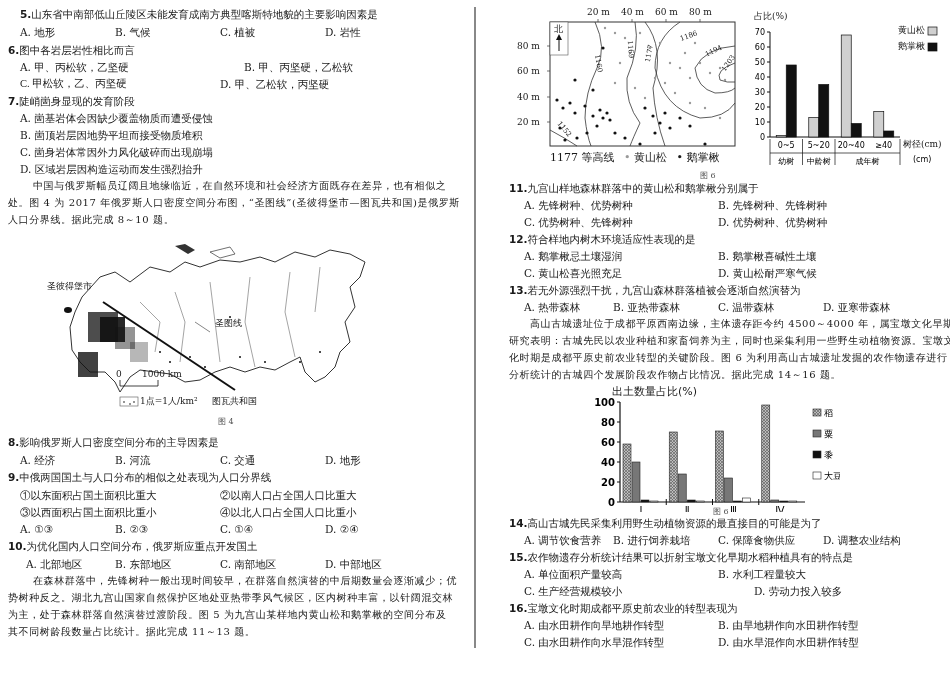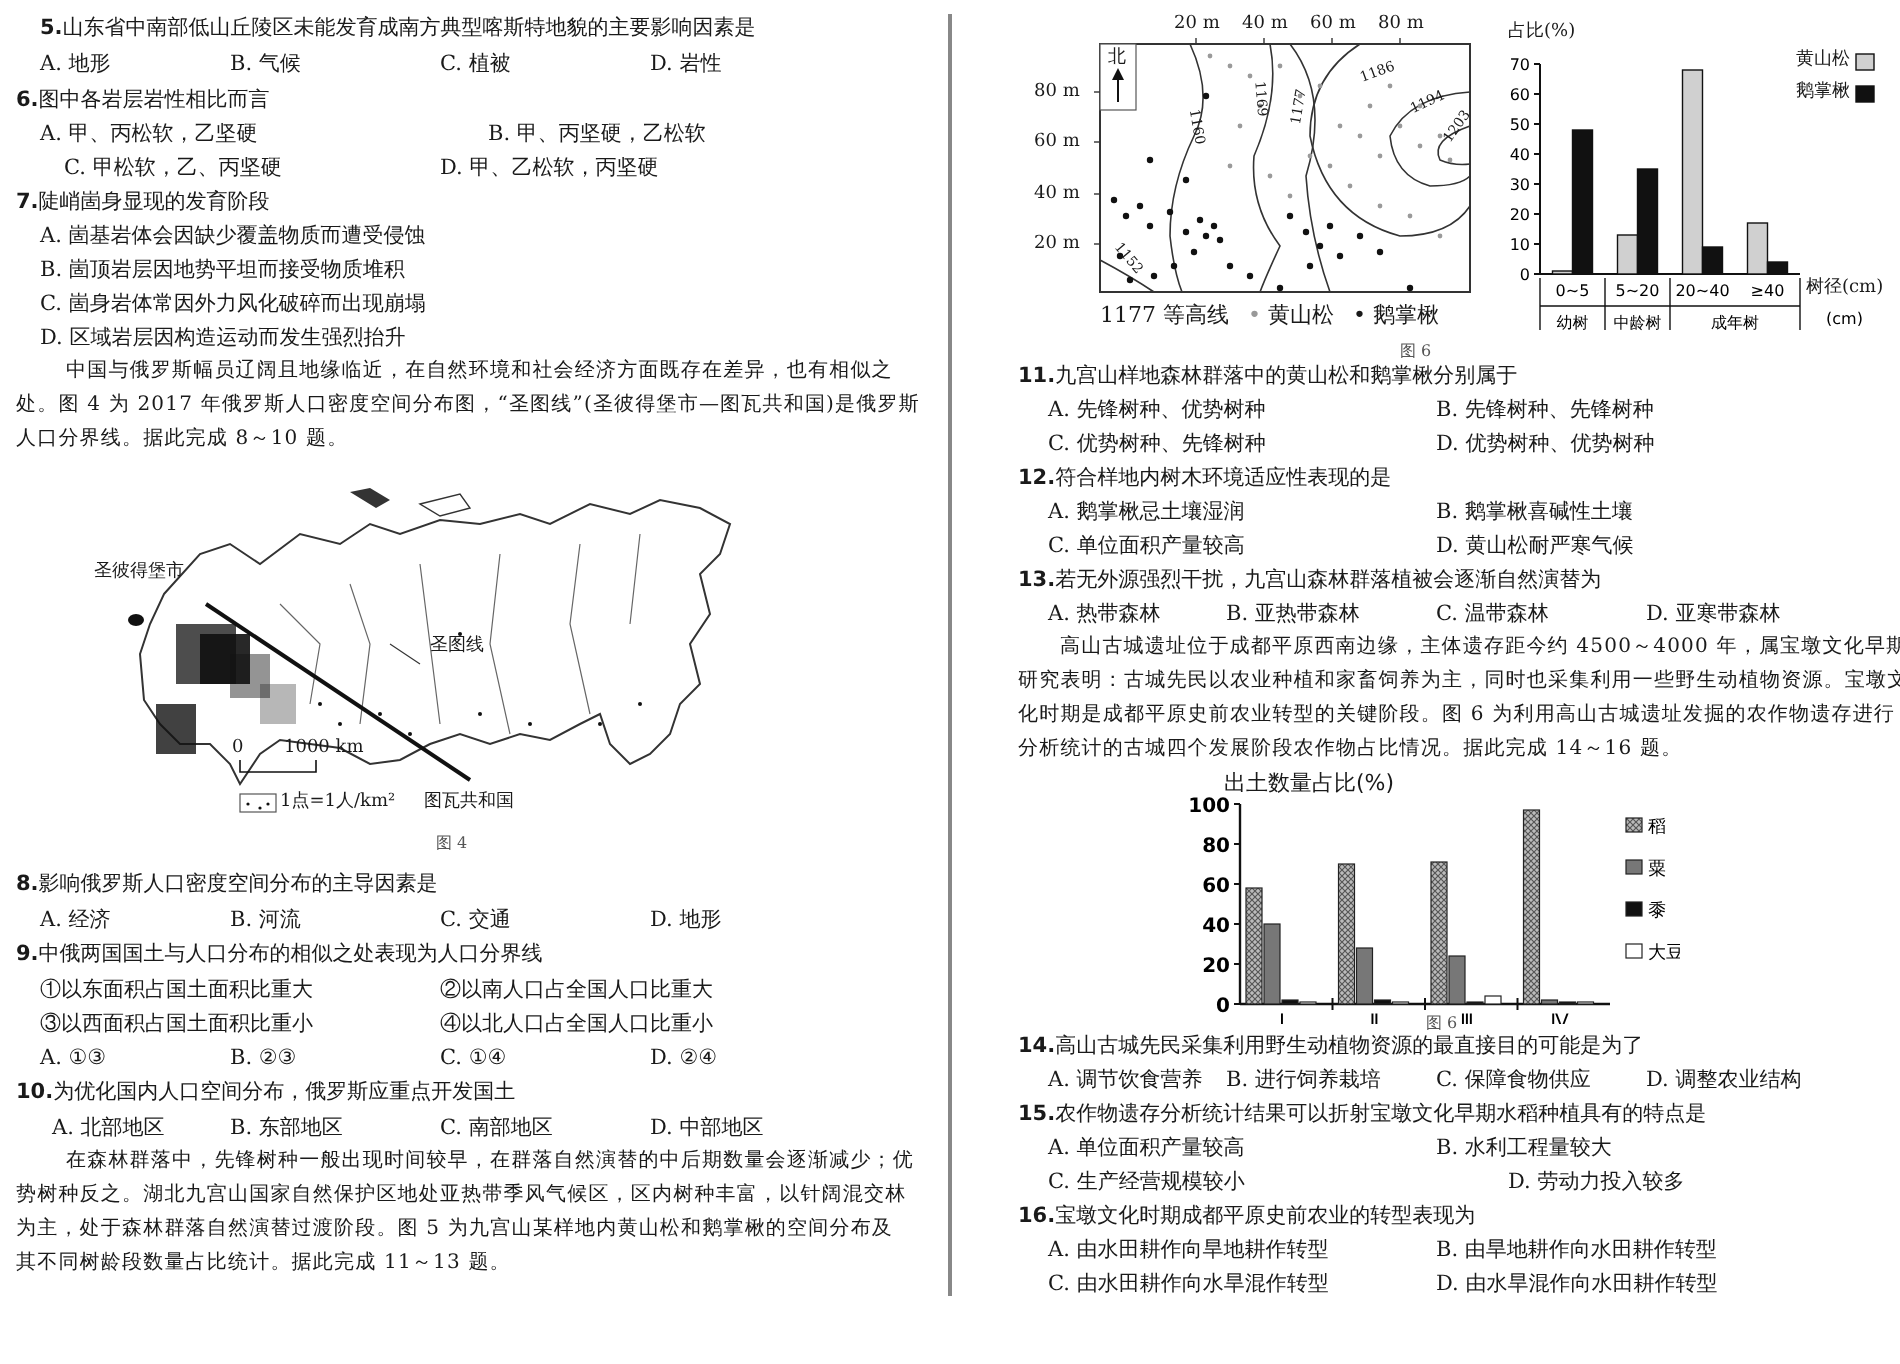--- a/index.html
+++ b/index.html
@@ -25,21 +25,21 @@
   <div class="abs" style="left:20px;top:27px;">A. 地形</div>
   <div class="abs" style="left:115px;top:27px;">B. 气候</div>
   <div class="abs" style="left:220px;top:27px;">C. 植被</div>
   <div class="abs" style="left:325px;top:27px;">D. 岩性</div>
 
   <div class="abs" style="left:8px;top:45px;">
     <span class="qn">6.</span><span>图中各岩层岩性相比而言</span>
   </div>
   <div class="abs" style="left:20px;top:62px;">A. 甲、丙松软，乙坚硬</div>
   <div class="abs" style="left:220px;top:62px;margin-left:24px;">B. 甲、丙坚硬，乙松软</div>
-  <div class="abs" style="left:32px;top:79px;">C. 甲松软，乙、丙坚硬</div>
+  <div class="abs" style="left:20px;top:79px;font-family:Liberation Serif, serif;">C. 甲松软，乙、丙坚硬</div>
   <div class="abs" style="left:220px;top:79px;">D. 甲、乙松软，丙坚硬</div>
 
   <div class="abs" style="left:8px;top:96px;">
     <span class="qn">7.</span><span>陡峭崮身显现的发育阶段</span>
   </div>
   <div class="abs" style="left:20px;top:113px;">A. 崮基岩体会因缺少覆盖物质而遭受侵蚀</div>
   <div class="abs" style="left:20px;top:130px;">B. 崮顶岩层因地势平坦而接受物质堆积</div>
   <div class="abs" style="left:20px;top:147px;">C. 崮身岩体常因外力风化破碎而出现崩塌</div>
   <div class="abs" style="left:20px;top:164px;">D. 区域岩层因构造运动而发生强烈抬升</div>
 
@@ -307,21 +307,21 @@
   <div class="abs" style="left:524px;top:200px;">A. 先锋树种、优势树种</div>
   <div class="abs" style="left:718px;top:200px;">B. 先锋树种、先锋树种</div>
   <div class="abs" style="left:524px;top:217px;">C. 优势树种、先锋树种</div>
   <div class="abs" style="left:718px;top:217px;">D. 优势树种、优势树种</div>
 
   <div class="abs" style="left:509px;top:234px;">
     <span class="qn">12.</span><span>符合样地内树木环境适应性表现的是</span>
   </div>
   <div class="abs" style="left:524px;top:251px;">A. 鹅掌楸忌土壤湿润</div>
   <div class="abs" style="left:718px;top:251px;">B. 鹅掌楸喜碱性土壤</div>
-  <div class="abs" style="left:524px;top:268px;">C. 单位面积产量较高</div>
+  <div class="abs" style="left:524px;top:268px;">C. 黄山松喜光照充足</div>
   <div class="abs" style="left:718px;top:268px;">D. 黄山松耐严寒气候</div>
 
   <div class="abs" style="left:509px;top:285px;">
     <span class="qn">13.</span><span>若无外源强烈干扰，九宫山森林群落植被会逐渐自然演替为</span>
   </div>
   <div class="abs" style="left:524px;top:302px;">A. 热带森林</div>
   <div class="abs" style="left:613px;top:302px;">B. 亚热带森林</div>
   <div class="abs" style="left:718px;top:302px;">C. 温带森林</div>
   <div class="abs" style="left:823px;top:302px;">D. 亚寒带森林</div>
 

